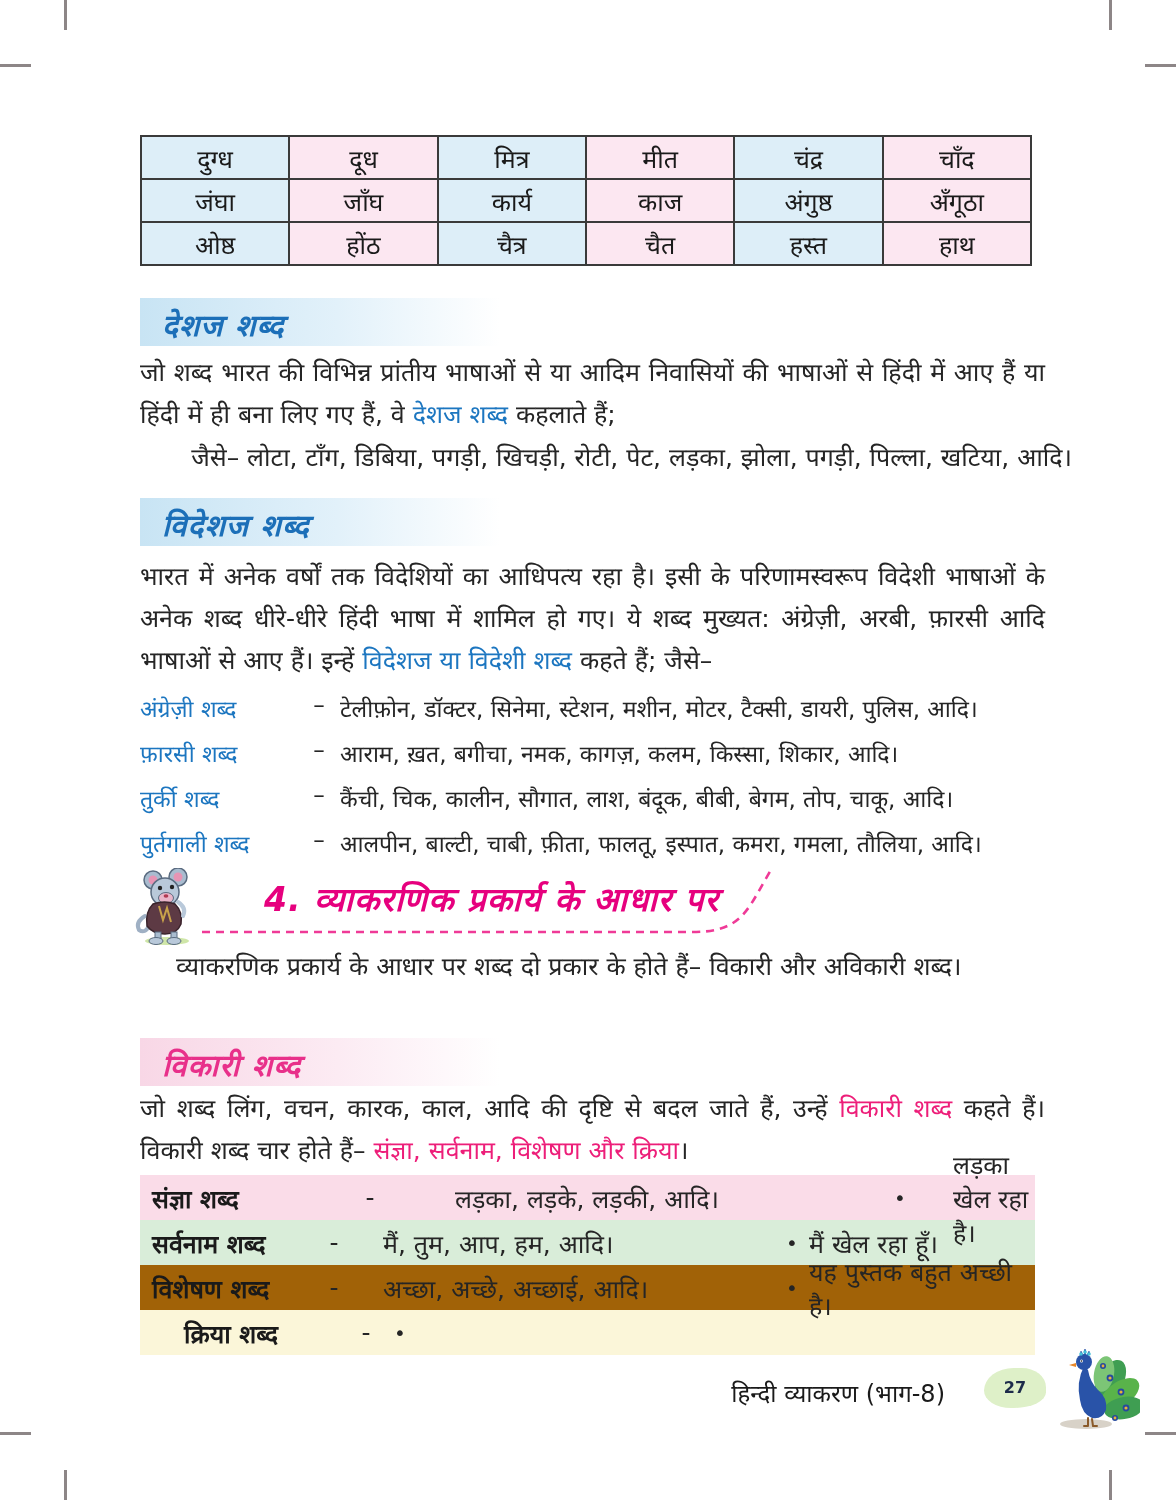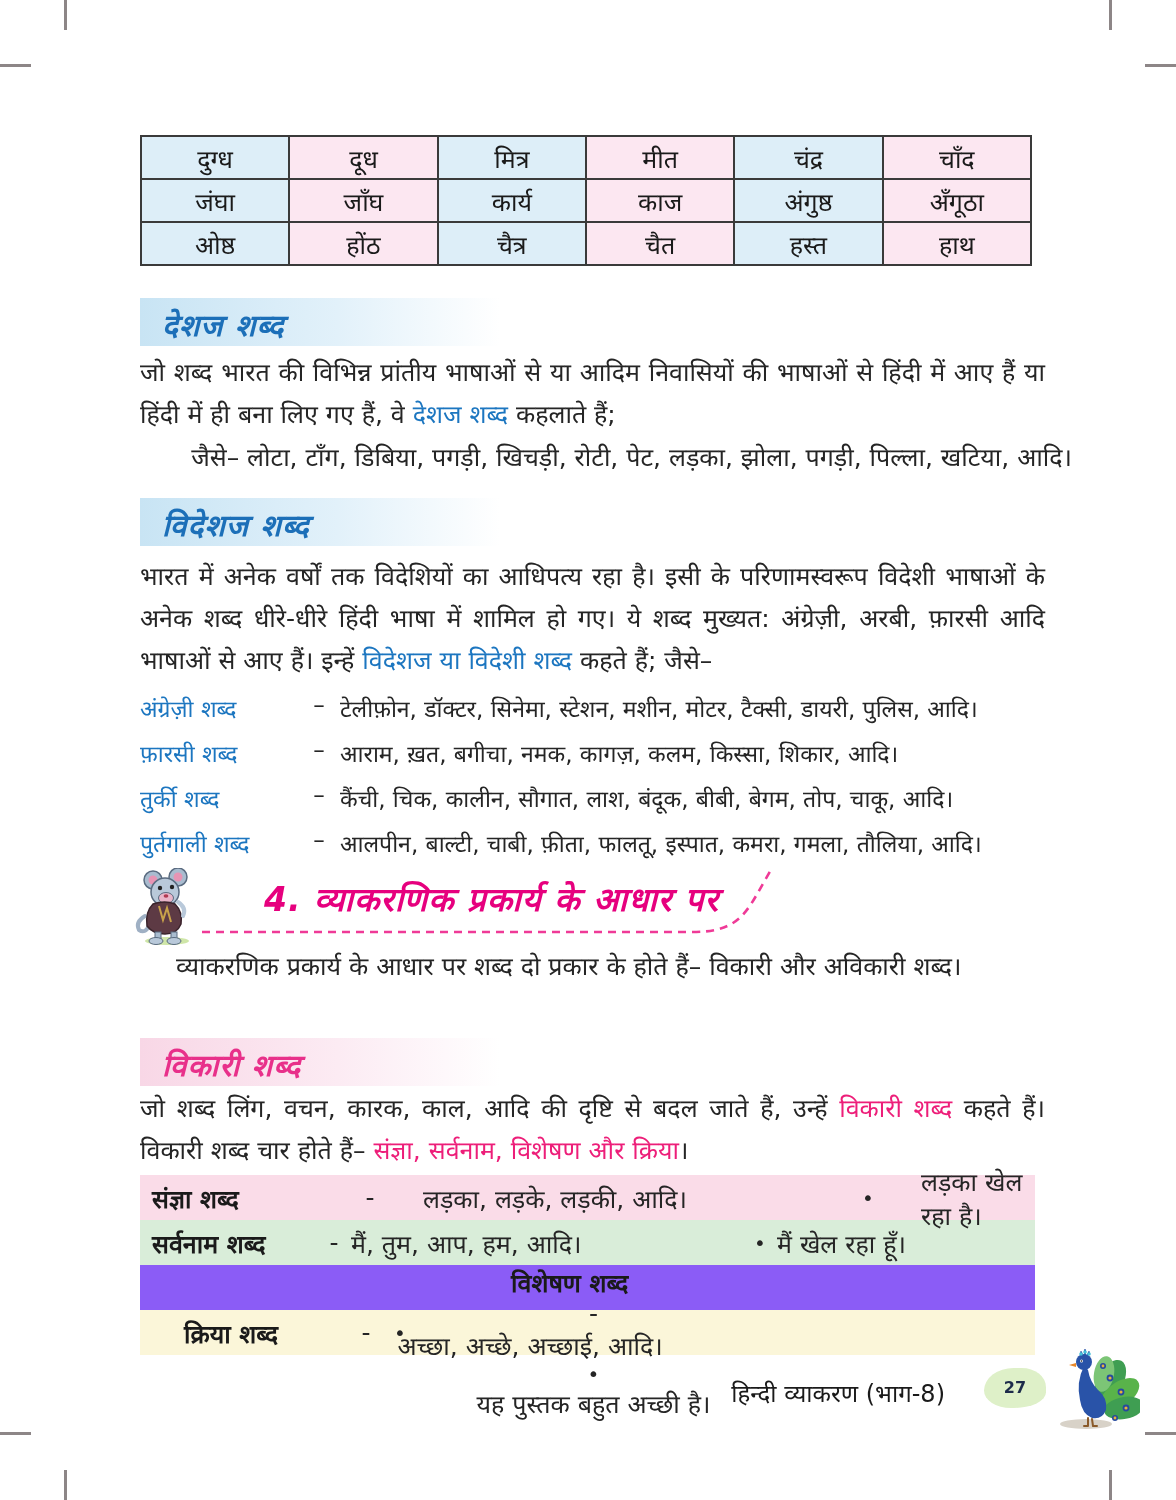--- a/index.html
+++ b/index.html
@@ -72,26 +72,26 @@
     font-size:33px; font-weight:bold; font-style:italic;
     color:#e6007e; letter-spacing:1px;margin-left:48px;
   }
   .h4-swoosh { position:absolute; left:200px; top:862px; }
 
   
   .vtable { position:absolute; left:140px; top:1175px; width:895px; }
   .vrow { display:flex; height:45px; align-items:center; padding-left:12px; font-size:25px; }
   .vrow .lbl { width:165px; font-weight:bold; color:#1a1a1a; flex:none; }
   .vrow .dsh { width:34px; text-align:center; flex:none; }
-  .vrow .exm { width:392px; flex:none; }
+  .vrow .exm { width:392px; flex:none;margin-left:32px; }
   .vrow .blt { width:34px; text-align:center; font-size:20px; flex:none; }
   .vrow .snt { flex:1; }
   .vrow.r0 { background:#fadce8;gap:36px; }
   .vrow.r1 { background:#d9edd9; }
-  .vrow.r2 { background:#8b5cf6;flex-direction:column; }
+  .vrow.r2 { background:#a16207; }
   .vrow.r3 { background:#fbf6d9;padding-left:44px; }
 
   
   .footer-title {
     position:absolute; left:0; top:1376px; width:945px;
     text-align:right; font-size:24px; color:#1a1a1a;
   }
   .page-bubble {
     position:absolute; left:984px; top:1368px;
     width:62px; height:40px;

